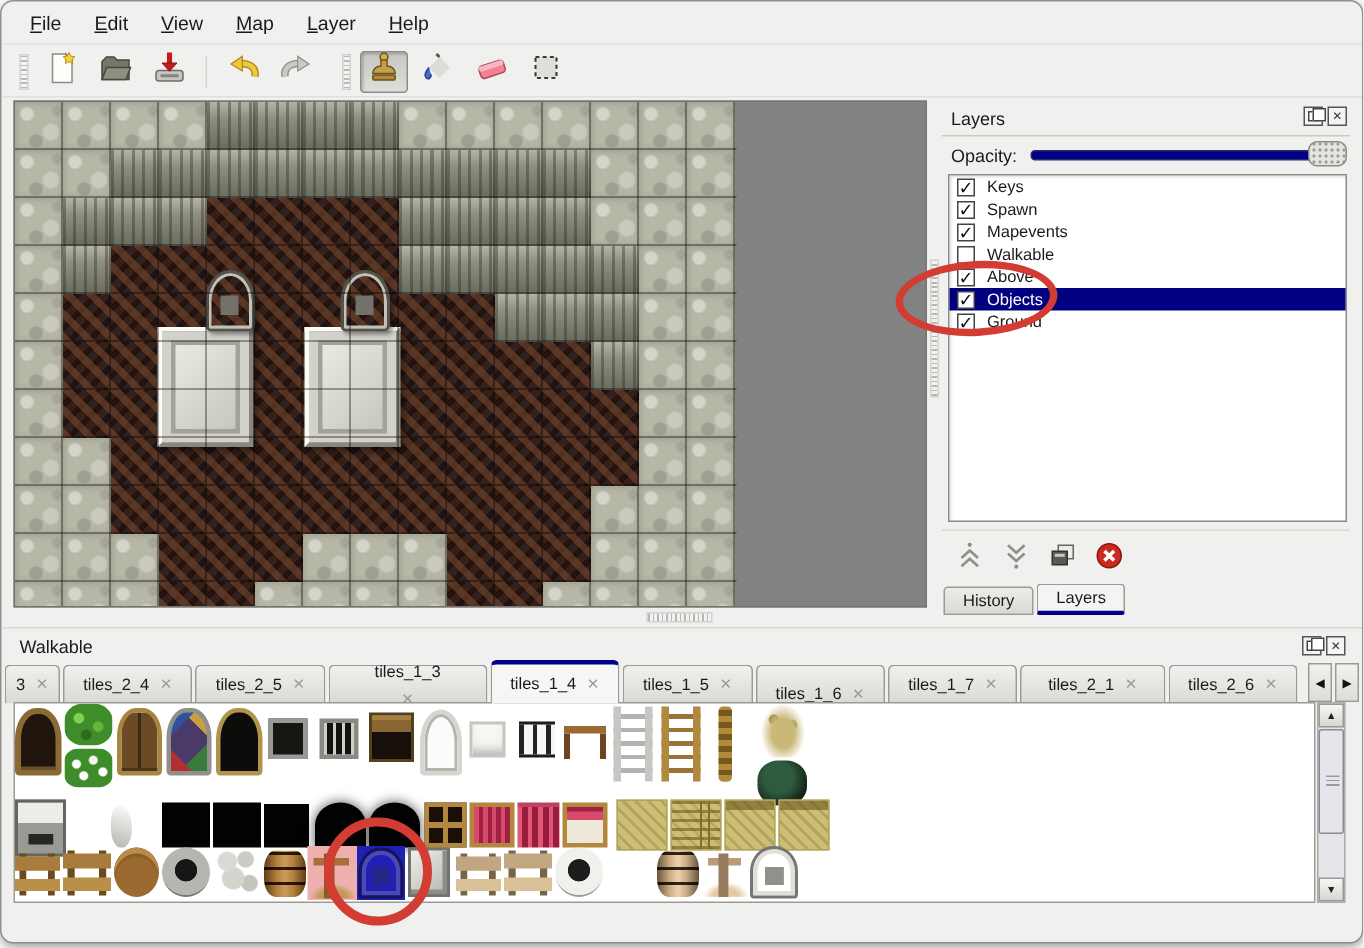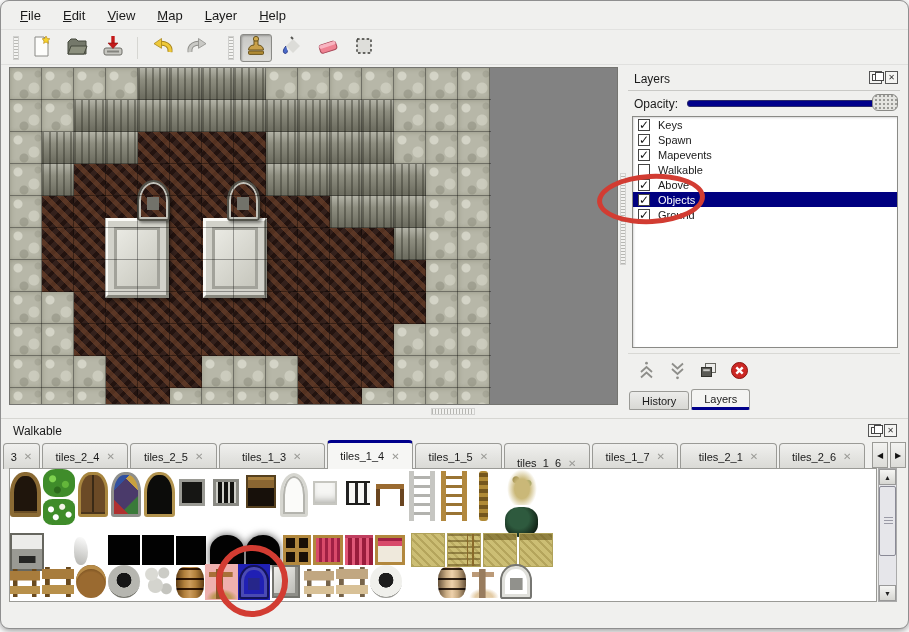--- a/index.html
+++ b/index.html
@@ -566,21 +566,21 @@
           <span class="tx">✕</span>
         </div>
         <div class="ttab" style="width: 89px;">
           <span>tiles_2_4</span>
           <span class="tx">✕</span>
         </div>
         <div class="ttab" style="width: 89px;">
           <span>tiles_2_5</span>
           <span class="tx">✕</span>
         </div>
-        <div class="ttab" style="width: 109px;">
+        <div class="ttab" style="width: 109px; flex-direction: column;">
           <span>tiles_1_3</span>
           <span class="tx">✕</span>
         </div>
         <div class="ttab active" style="width: 89px;">
           <span>tiles_1_4</span>
           <span class="tx">✕</span>
         </div>
         <div class="ttab" style="width: 89px;">
           <span>tiles_1_5</span>
           <span class="tx">✕</span>

